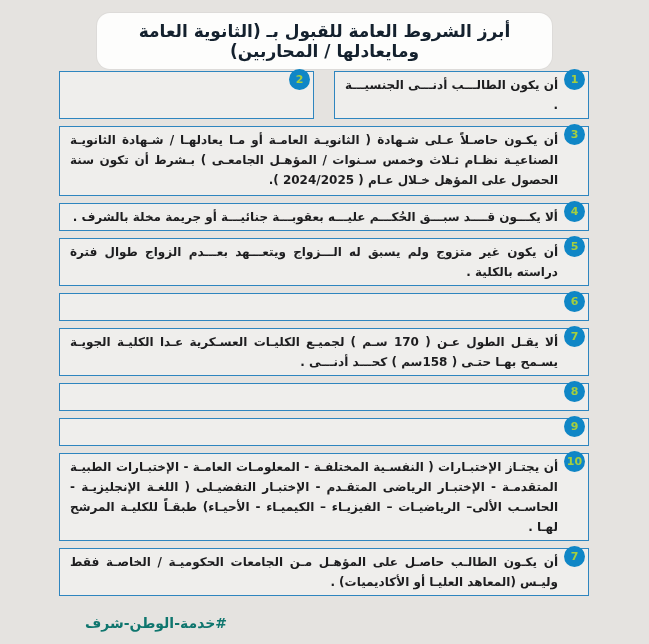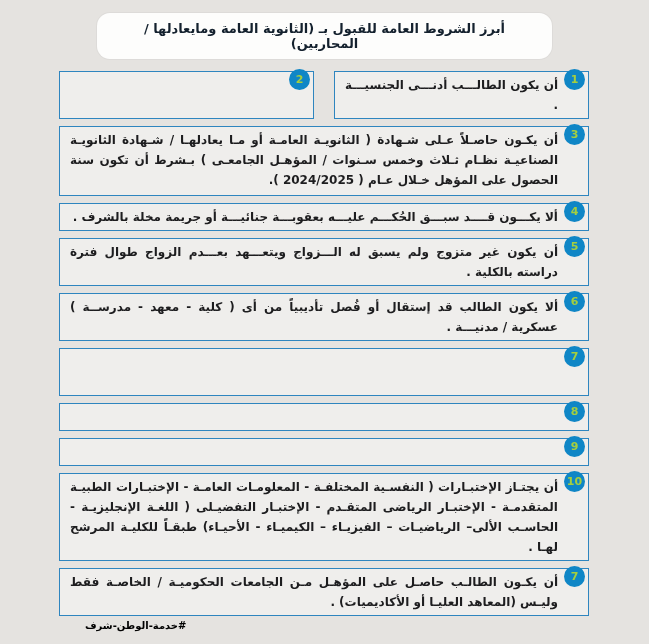--- a/index.html
+++ b/index.html
@@ -13,21 +13,21 @@
     box-sizing:border-box;
   }
   .title-box{
     position:absolute;
     top:13px;left:97px;right:97px;
     background:#fdfdfc;
     border-radius:13px;
     padding:8px 12px;
     text-align:center;
     font-weight:bold;
-    font-size:13px;
+    font-size:17px;
     color:#14212e;
     box-shadow:0 0 0 1px rgba(0,0,0,0.03);
   }
   .items{
     position:absolute;
     top:71px;right:60px;left:59px;
     display:flex;flex-direction:column;gap:7px;
   }
   .row-split{display:flex;gap:20px;}
   .row-split .cbox{flex:1;}
@@ -57,23 +57,23 @@
     font-size:11px;
     font-weight:bold;
     display:flex;align-items:center;justify-content:center;
     text-align:center;text-align-last:center;
     line-height:21px;
   }
   .hashtag{
     position:absolute;
     bottom:13px;left:85px;
     direction:rtl;
-    font-size:10px;
+    font-size:14px;
     font-weight:bold;
-    color:#000000;
+    color:#0f766e;
   }
 </style>
 </head>
 <body>
 
 <div class="page">
 
   <div class="title-box">أبرز الشروط العامة للقبول بـ (الثانوية العامة ومايعادلها / المحاربين)</div>
 
   <div class="items">
@@ -98,25 +98,25 @@
       <span>ألا يكـــون قــــد سبـــق الحُكـــم عليـــه بعقوبـــة جنائيـــة أو جريمة مخلة بالشرف .</span>
     </div>
 
     <div class="cbox">
       <span class="badge">5</span>
       <span>أن يكون غير متزوج ولم يسبق له الـــزواج ويتعـــهد بعـــدم الزواج طوال فترة دراسته بالكلية .</span>
     </div>
 
     <div class="cbox">
       <span class="badge">6</span>
-      <span>ألا يكون الطالب قد إستقال أو فُصل تأديبياً من أى ( كلية - معهد - مدرســة ) عسكرية / مدنيـــة .</span>
     </div>
 
     <div class="cbox h2l">
       <span class="badge">7</span>
+      <span>ألا يقـل الطول عـن ( 170 سـم ) لجميـع الكليـات العسـكرية عـدا الكليـة الجويـة يسـمح بهـا حتـى ( 158سم ) كحـــد أدنـــى .</span>
     </div>
 
     <div class="cbox">
       <span class="badge">8</span>
     </div>
 
     <div class="cbox">
       <span class="badge">9</span>
     </div>
 

